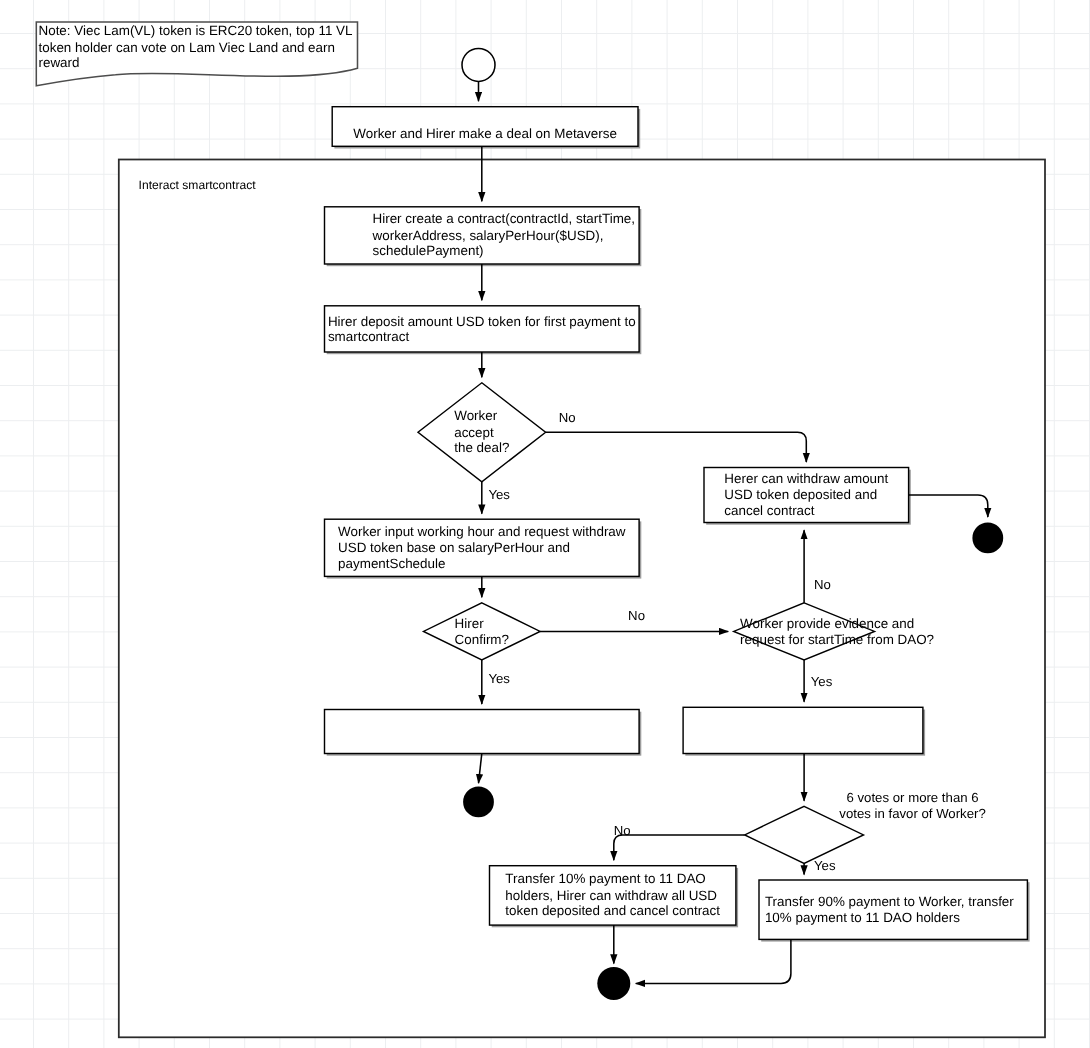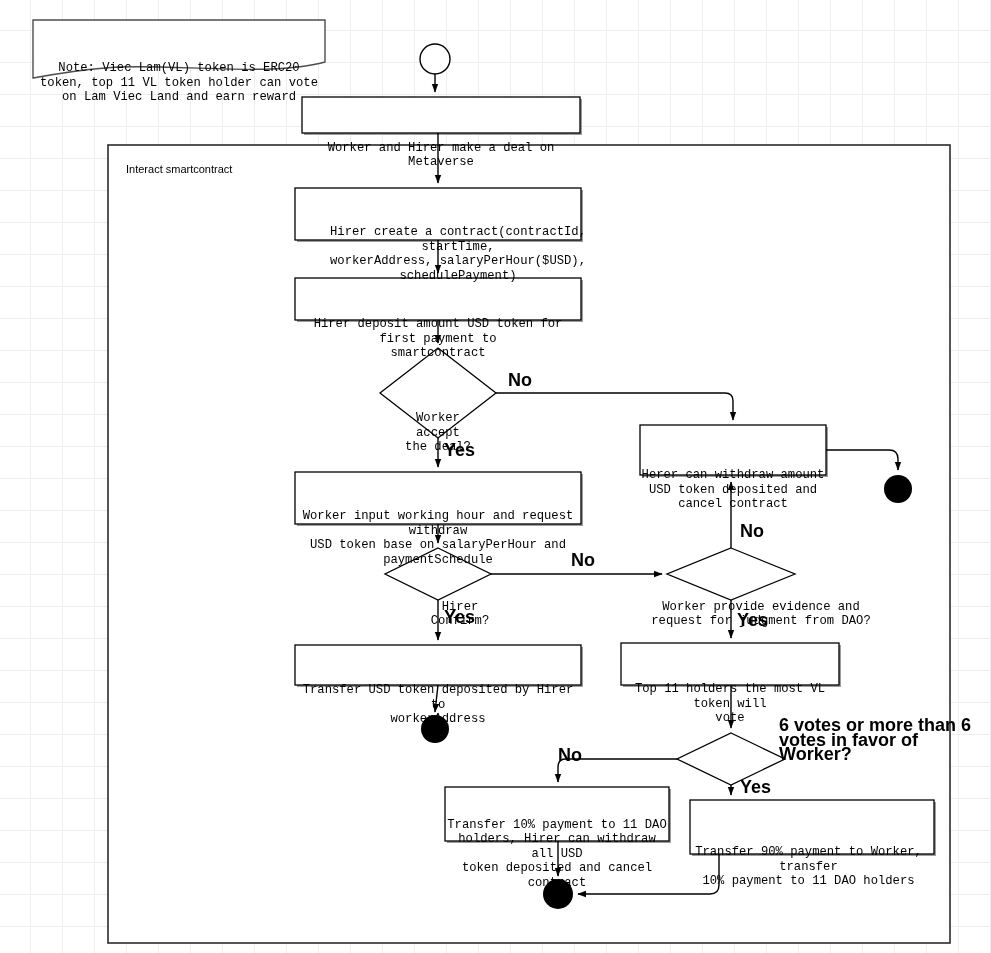--- a/index.html
+++ b/index.html
@@ -24,40 +24,37 @@
     position: absolute;
     left: 0; top: 0;
     width: 991px;
     height: 953px;
   }
   .node-text {
     position: absolute;
     display: flex;
     align-items: center;
     justify-content: center;
-    text-align: center;
-    font-family: Liberation Mono, monospace;
+    font-family: Liberation Sans, sans-serif;
     font-size: 12.2px;
     line-height: 14.5px;
     color: #000000;
     box-sizing: border-box;
     pointer-events: none;
     white-space: pre-line;
-    margin-top: 40px;
   }
   .edge-label {
     position: absolute;
     font-family: "Liberation Sans", sans-serif;
-    font-size: 18px;
+    font-size: 12px;
     line-height: 14.5px;
     color: #000000;
     background: transparent;
     white-space: pre-line;
     pointer-events: none;
-    font-weight: bold;
   }
   .frame-label {
     position: absolute;
     font-family: "Liberation Sans", sans-serif;
     font-size: 11px;
     color: #000000;
     white-space: nowrap;
   }
 </style>
 </head>
@@ -159,72 +156,68 @@
       <path d="M558,841 L558,876" marker-end="url(#arrow)"></path>
 
       <path d="M719,854 L719,885 Q719,894 710,894 L578,894" marker-end="url(#arrowL)"></path>
     </g>
   </svg>
 
   <div class="node-text" style="left:35px; top:22px; width:288px; height:42px;">Note: Viec Lam(VL) token is ERC20 token, top 11 VL token holder can vote on Lam Viec Land and earn reward</div>
 
   <div class="frame-label" style="left:126px; top:163px;">Interact smartcontract</div>
 
-  <div class="node-text" style="left:302px; top:97px; width:278px; height:36px;">Worker and Hirer make a deal on Metaverse</div>
+  <div class="node-text" style="left:302px; top:97px; width:278px; height:48px;">Worker and Hirer make a deal on Metaverse</div>
 
   <div class="node-text" style="left:295px; top:188px; width:326px; height:52px;">Hirer create a contract(contractId, startTime,
 workerAddress, salaryPerHour($USD),
 schedulePayment)</div>
 
   <div class="node-text" style="left:295px; top:278px; width:286px; height:42px;border-radius:17px;">Hirer deposit amount USD token for first payment to
 smartcontract</div>
 
   <div class="node-text" style="left:398px; top:371px; width:80px; height:44px;">Worker
 accept
 the deal?</div>
 
   <div class="node-text" style="left:640px; top:425px; width:186px; height:50px;">Herer can withdraw amount
 USD token deposited and
 cancel contract</div>
 
   <div class="node-text" style="left:295px; top:472px; width:286px; height:52px;">Worker input working hour and request withdraw
 USD token base on salaryPerHour and
 paymentSchedule</div>
 
-  <div class="node-text" style="left:425px; top:559px; width:70px; height:30px;">Hirer
+  <div class="node-text" style="left:403px; top:559px; width:70px; height:30px;">Hirer
 Confirm?</div>
 
   <div class="node-text" style="left:641px; top:559px; width:240px; height:30px;">Worker provide evidence and
-request for judgment from DAO?</div>
-
-  <div class="node-text" style="left:295px; top:645px; width:286px; height:40px;">Transfer USD token deposited by Hirer to
-workerAddress</div>
-
-  <div class="node-text" style="left:621px; top:643px; width:218px; height:42px;">Top 11 holders the most VL token will
-vote</div>
+request for startTime from DAO?</div>
+
+
 
   <div class="node-text" style="left:445px; top:787px; width:224px; height:54px;">Transfer 10% payment to 11 DAO
 holders, Hirer can withdraw all USD
 token deposited and cancel contract</div>
 
   <div class="node-text" style="left:690px; top:800px; width:237px; height:54px;">Transfer 90% payment to Worker, transfer
 10% payment to 11 DAO holders</div>
 
   <div class="edge-label" style="left:508px; top:373px;">No</div>
 
   <div class="edge-label" style="left:444px; top:443px;">Yes</div>
 
   <div class="edge-label" style="left:571px; top:553px;">No</div>
 
   <div class="edge-label" style="left:444px; top:610px;">Yes</div>
 
   <div class="edge-label" style="left:740px; top:524px;">No</div>
 
   <div class="edge-label" style="left:737px; top:613px;">Yes</div>
 
-  <div class="edge-label" style="left:763px; top:718px; text-align:left;margin-left:16px;">6 votes or more than 6
+  <div class="edge-label" style="left:763px; top:718px; text-align:center;">6 votes or more than 6
 votes in favor of Worker?</div>
 
   <div class="edge-label" style="left:558px; top:748px;">No</div>
 
   <div class="edge-label" style="left:740px; top:780px;">Yes</div>
 
 </div>
 
 </body></html>

